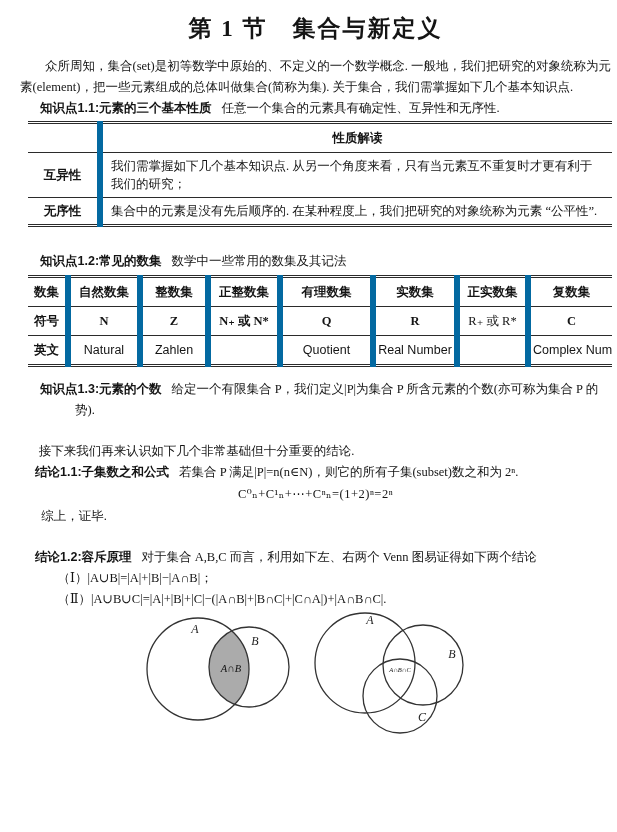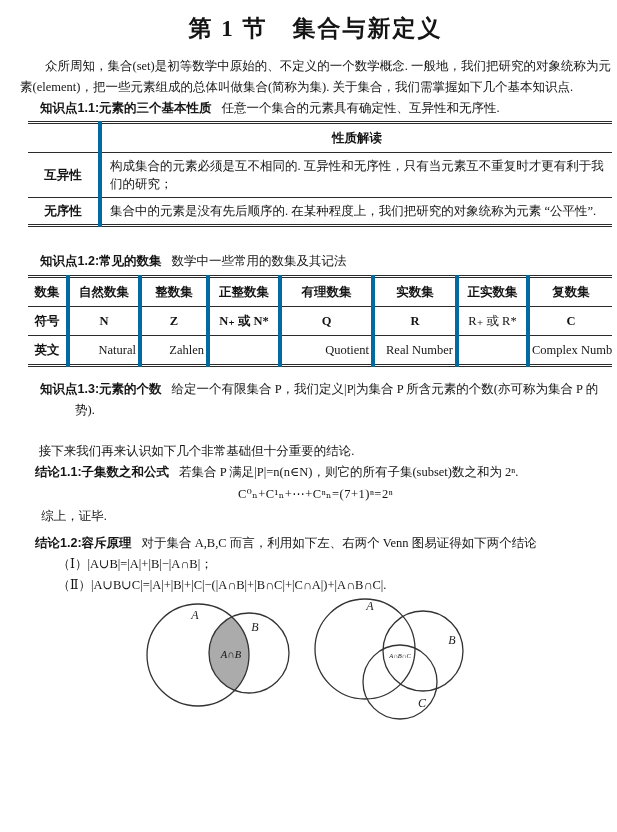--- a/index.html
+++ b/index.html
@@ -17,37 +17,37 @@
   }
   .intro{text-indent:2em;}
   .kp{padding-left:1.6em;}
   .kp .bh{margin-right:0.8em;}
   .kp13{margin-top:12px;padding-left:4.4em;text-indent:-2.8em;}
   .kp13 .bh{margin-right:0.8em;}
   table{border-collapse:collapse;table-layout:fixed;width:584px;margin-left:8px;
         border-top:3px double #2b2b2b;border-bottom:3px double #2b2b2b;}
   td{padding:4px 8px;vertical-align:middle;line-height:18px;}
   tr+tr td{border-top:1px solid #2b2b2b;}
-  td+td{border-left:4px solid #0369a1;}
+  td+td{border-left:6px solid #0369a1;}
   .props{margin-top:2px;}
   .props .corner,.props .colhead{height:20px;}
   .props .name{text-align:center;}
   .props .colhead{text-align:center;}
   .nums{margin-top:3px;text-align:center;}
   .nums td{padding:5px 2px;height:17px;overflow:hidden;white-space:nowrap;}
-  .nums .eng{font-weight:400;font-family:Liberation Serif, serif;text-align:right;}
+  .nums .eng{font-weight:400;font-family:Liberation Sans, sans-serif;}
   .kp2{margin-top:24px;}
   .lead{margin-top:20px;padding-left:1.5em;}
   .concl{padding-left:1.2em;}
   .concl .bh{margin-right:0.8em;}
   .proof{padding-left:1.4em;text-indent:0;}
   .proof-first{text-indent:1.4em;padding-left:0;}
   .formula{text-align:center;margin:1px 0;letter-spacing:0.5px;}
   .qed{padding-left:1.7em;}
-  .c12{margin-top:6px;}
+  .c12{margin-top:20px;}
   .venn-item{padding-left:3em;}
   .venn-row{display:flex;gap:2px;margin-left:123px;margin-top:1px;height:148px;}
   .venn-label{font-style:italic;font-family:"Liberation Serif","DejaVu Serif",serif;}
 </style>
 </head>
 <body>
 
 <div class="page">
 
   <h1>第 1 节　集合与新定义</h1>
@@ -61,21 +61,21 @@
         <col style="width:72px">
         <col>
       </colgroup>
     <tbody>
         <tr>
       <td class="corner"></td>
       <td class="colhead bh">性质解读</td>
     </tr>
     <tr>
       <td class="name bh">互异性</td>
-      <td>构成集合的元素必须是互不相同的. 互异性和无序性，只有当元素互不重复时才更有利于我们的研究；</td>
+      <td>我们需掌握如下几个基本知识点. 从另一个角度来看，只有当元素互不重复时才更有利于我们的研究；</td>
     </tr>
     <tr>
       <td class="name bh">无序性</td>
       <td>集合中的元素是没有先后顺序的. 在某种程度上，我们把研究的对象统称为元素 “公平性”.</td>
     </tr>
   </tbody>
     </table>
 
   <p class="kp kp2"><span class="bh">知识点1.2:常见的数集</span><span>数学中一些常用的数集及其记法</span></p>
 
@@ -124,21 +124,21 @@
   </tbody>
     </table>
 
   <p class="kp13"><span class="bh">知识点1.3:元素的个数</span><span>给定一个有限集合 P，我们定义|P|为集合 P 所含元素的个数(亦可称为集合 P 的势).</span></p>
 
   <p class="lead">接下来我们再来认识如下几个非常基础但十分重要的结论.</p>
 
   <p class="concl"><span class="bh">结论1.1:子集数之和公式</span><span>若集合 P 满足|P|=n(n∈N)，则它的所有子集(subset)数之和为 2ⁿ.</span></p>
 
 
-  <p class="formula">C⁰ₙ+C¹ₙ+⋯+Cⁿₙ=(7+1)ⁿ=2ⁿ</p>
+  <p class="formula">C⁰ₙ+C¹ₙ+⋯+Cⁿₙ=(1+2)ⁿ=2ⁿ</p>
 
   <p class="qed">综上，证毕.</p>
 
   <p class="concl c12"><span class="bh">结论1.2:容斥原理</span><span>对于集合 A,B,C 而言，利用如下左、右两个 Venn 图易证得如下两个结论</span></p>
 
   <p class="venn-item">（Ⅰ）|A∪B|=|A|+|B|−|A∩B|；</p>
   <p class="venn-item">（Ⅱ）|A∪B∪C|=|A|+|B|+|C|−(|A∩B|+|B∩C|+|C∩A|)+|A∩B∩C|.</p>
 
   <div class="venn-row">
     <svg width="160" height="148" viewBox="0 0 160 148">

